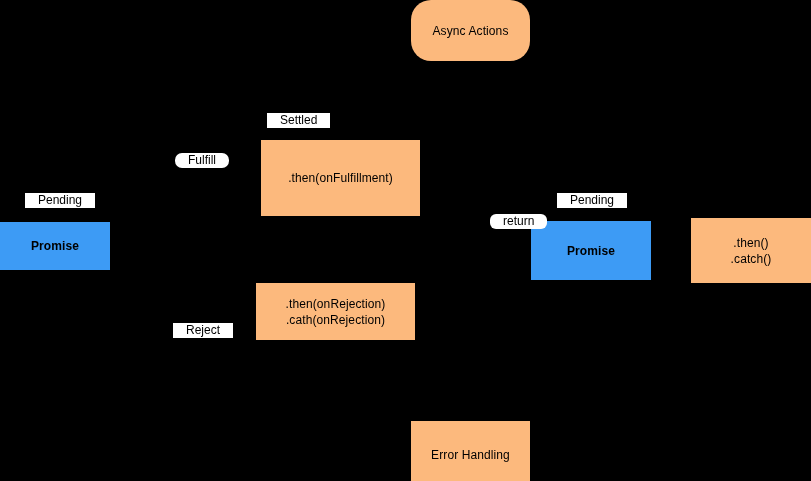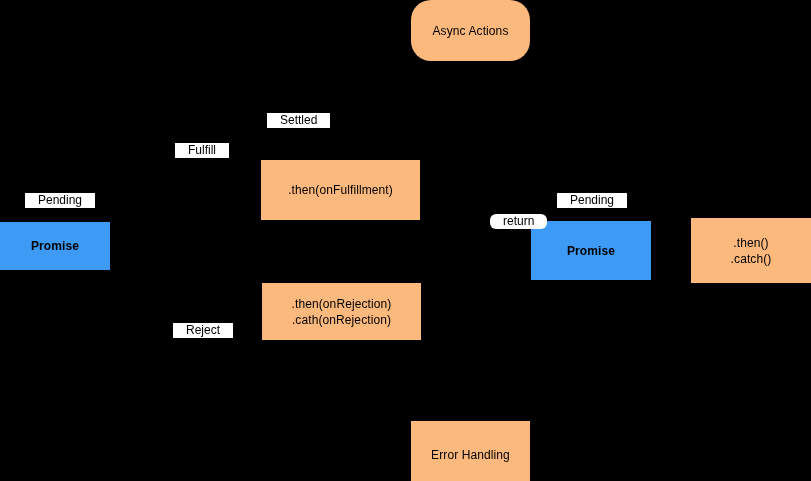--- a/index.html
+++ b/index.html
@@ -61,46 +61,46 @@
       <path d="M420 311 V451 H411"></path>
       <path d="M420 180 H500 V246 H531"></path>
       <path d="M651 250 H691"></path>
     </g>
   </svg>
 
   <div class="node orange" style="left:411px; top:0px; width:119px; height:61px;border-radius:20px;">
     <span class="line">Async Actions</span>
   </div>
 
-  <div class="node orange" style="left:261px; top:160px; width:159px; height:60px;">
+  <div class="node orange" style="left:261px; top:140px; width:159px; height:76px;">
     <span class="line">.then(onFulfillment)</span>
   </div>
 
   <div class="node blue strong" style="left:0px; top:222px; width:110px; height:48px;">
     <span class="line">Promise</span>
   </div>
 
-  <div class="node orange" style="left:262px; top:283px; width:159px; height:57px;">
+  <div class="node orange" style="left:256px; top:283px; width:159px; height:57px;">
     <span class="line">.then(onRejection)</span>
     <span class="line">.cath(onRejection)</span>
   </div>
 
   <div class="node blue strong" style="left:531px; top:221px; width:120px; height:59px;">
     <span class="line">Promise</span>
   </div>
 
   <div class="node orange" style="left:691px; top:218px; width:120px; height:65px;">
     <span class="line">.then()</span>
     <span class="line">.catch()</span>
   </div>
 
   <div class="node orange" style="left:411px; top:421px; width:119px; height:68px;">
     <span class="line">Error Handling</span>
   </div>
 
   <div class="edge-label" style="left:25px; top:193px;">Pending</div>
-  <div class="edge-label" style="left:175px; top:143px;">Fulfill</div>
+  <div class="edge-label" style="left:175px; top:153px;border-radius:7px;">Fulfill</div>
   <div class="edge-label" style="left:267px; top:113px;">Settled</div>
   <div class="edge-label" style="left:173px; top:323px;">Reject</div>
   <div class="edge-label" style="left:490px; top:214px;border-radius:6px;">return</div>
   <div class="edge-label" style="left:557px; top:193px;">Pending</div>
 
 </div>
 
 </body></html>

